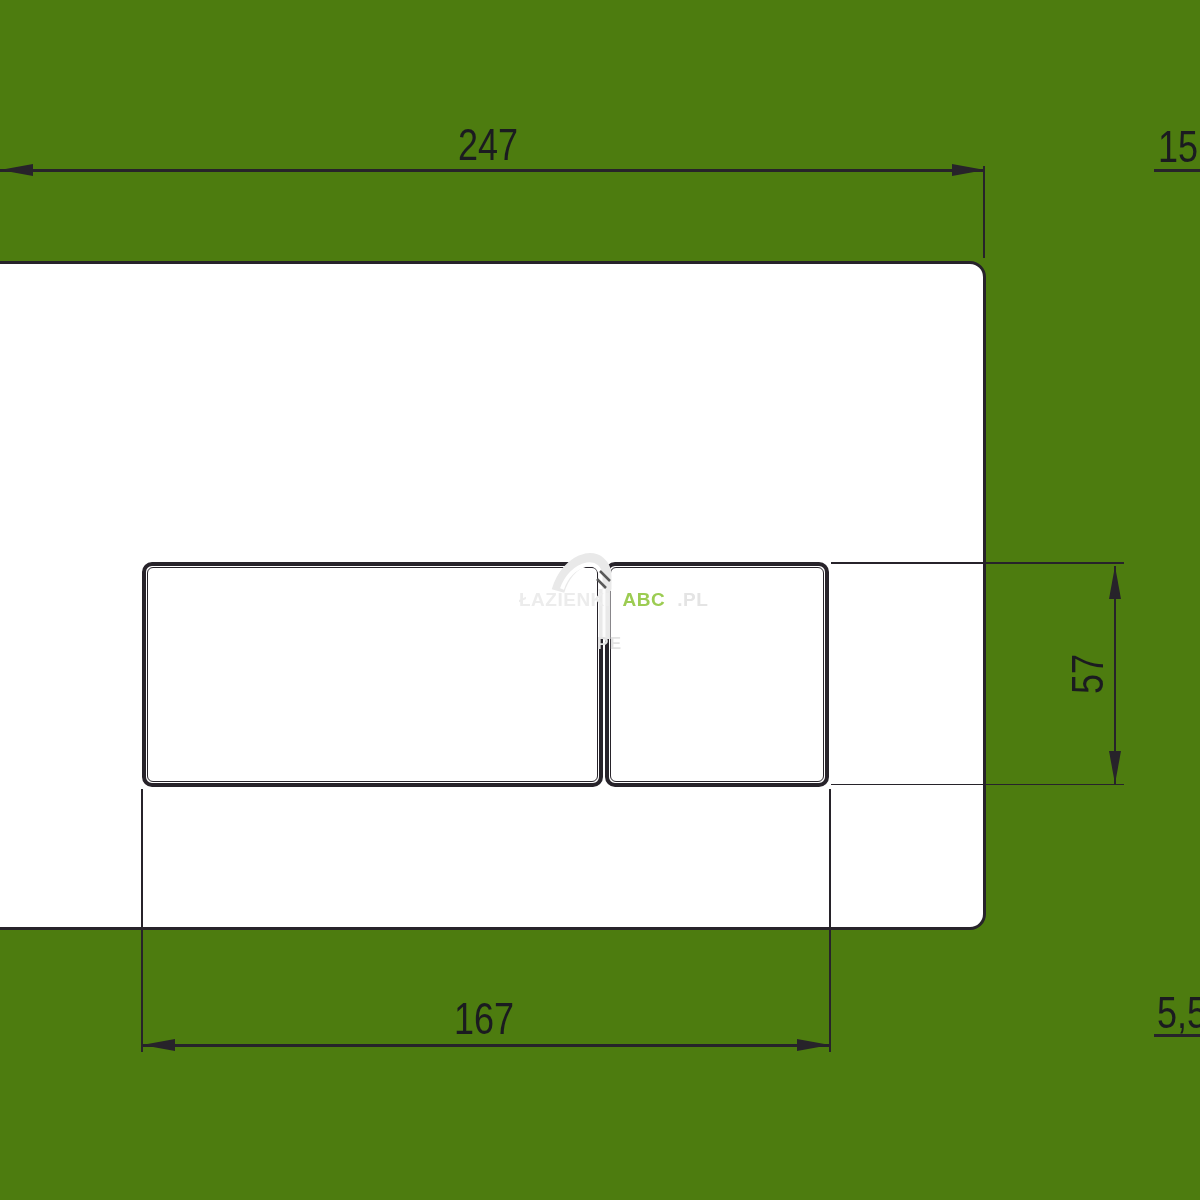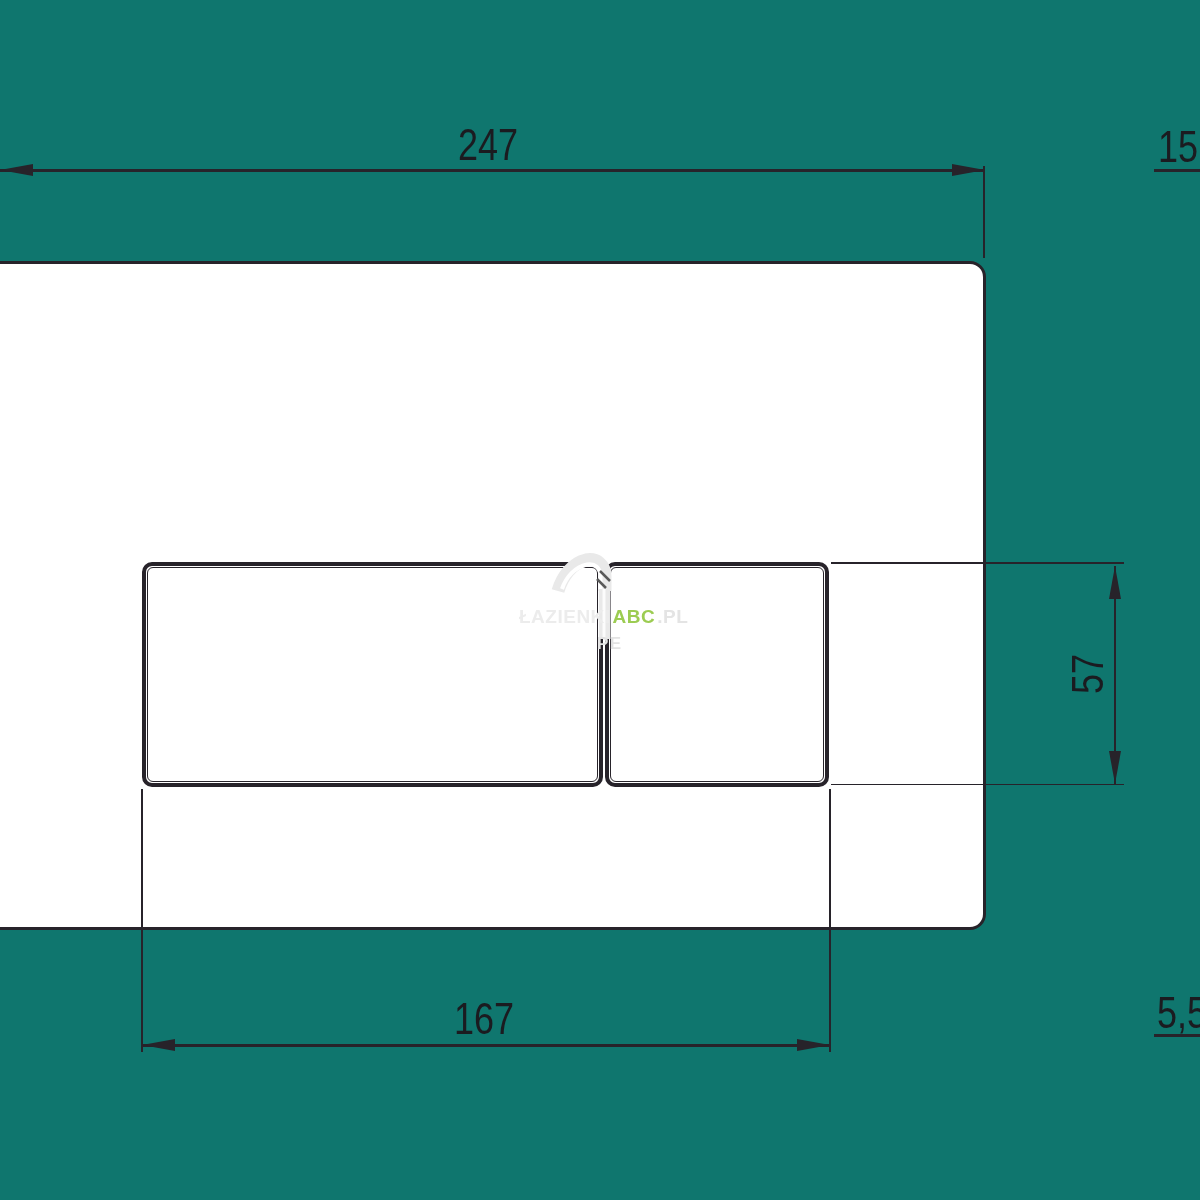--- a/index.html
+++ b/index.html
@@ -3,21 +3,21 @@
 <meta charset="utf-8">
 <style>
   :root{
     --line:#27232a;
     --text:#1b1b20;
     --accent-green:#9ccc52;
     --watermark-gray:#e9e9e9;
   }
   html,body{margin:0;padding:0;background:#fff;}
   #canvas{
-    position:relative;width:1200px;height:1200px;background:#0f766e;
+    position:relative;width:1200px;height:1200px;background:#4d7c0f;
     overflow:hidden;font-family:"Liberation Sans",sans-serif;
   }
   
   .plate{
     position:absolute;left:-22px;top:261px;width:1008px;height:669px;
     border:3.5px solid var(--line);border-radius:0 16px 16px 0;
     box-sizing:border-box;background:#fff;
   }
   .btn{
     position:absolute;border:4.5px solid var(--line);border-radius:10px;
@@ -59,26 +59,26 @@
     white-space:nowrap;letter-spacing:0px;
   }
   .t-247{left:488px;top:122px;transform:translateX(-50%) scaleX(0.8);}
   .t-167{left:484px;top:996px;transform:translateX(-50%) scaleX(0.8);}
   .t-57{left:1087px;top:674px;transform:translate(-50%,-50%) rotate(-90deg) scaleX(0.8);}
   .t-15{left:1158px;top:124px;transform:scaleX(0.8);transform-origin:left top;}
   .t-55{left:1157px;top:990px;transform:scaleX(0.8);transform-origin:left top;}
   
   .wm-icon{position:absolute;left:550px;top:545px;z-index:6;}
   .wm-brand{
-    position:absolute;left:519px;top:606px;z-index:6;display:flex;
+    position:absolute;left:519px;top:589px;z-index:6;display:flex;
     align-items:baseline;font-weight:bold;font-size:19px;line-height:21px;
     letter-spacing:0.5px;white-space:nowrap;
   }
   .wm-prefix{color:#ececec;}
-  .wm-accent{color:var(--accent-green);background:#ffffff;padding:0 2px;border-radius:2px;}
+  .wm-accent{color:var(--accent-green);background:#ffffff;padding:0 12px;border-radius:2px;}
   .wm-suffix{color:#e4e4e4;}
   .wm-tagline{
     position:absolute;left:597px;top:634px;z-index:6;font-weight:bold;
     font-size:17px;letter-spacing:1.5px;color:#e3e3e3;
   }
 </style>
 </head>
 <body>
 
 <div id="canvas">

